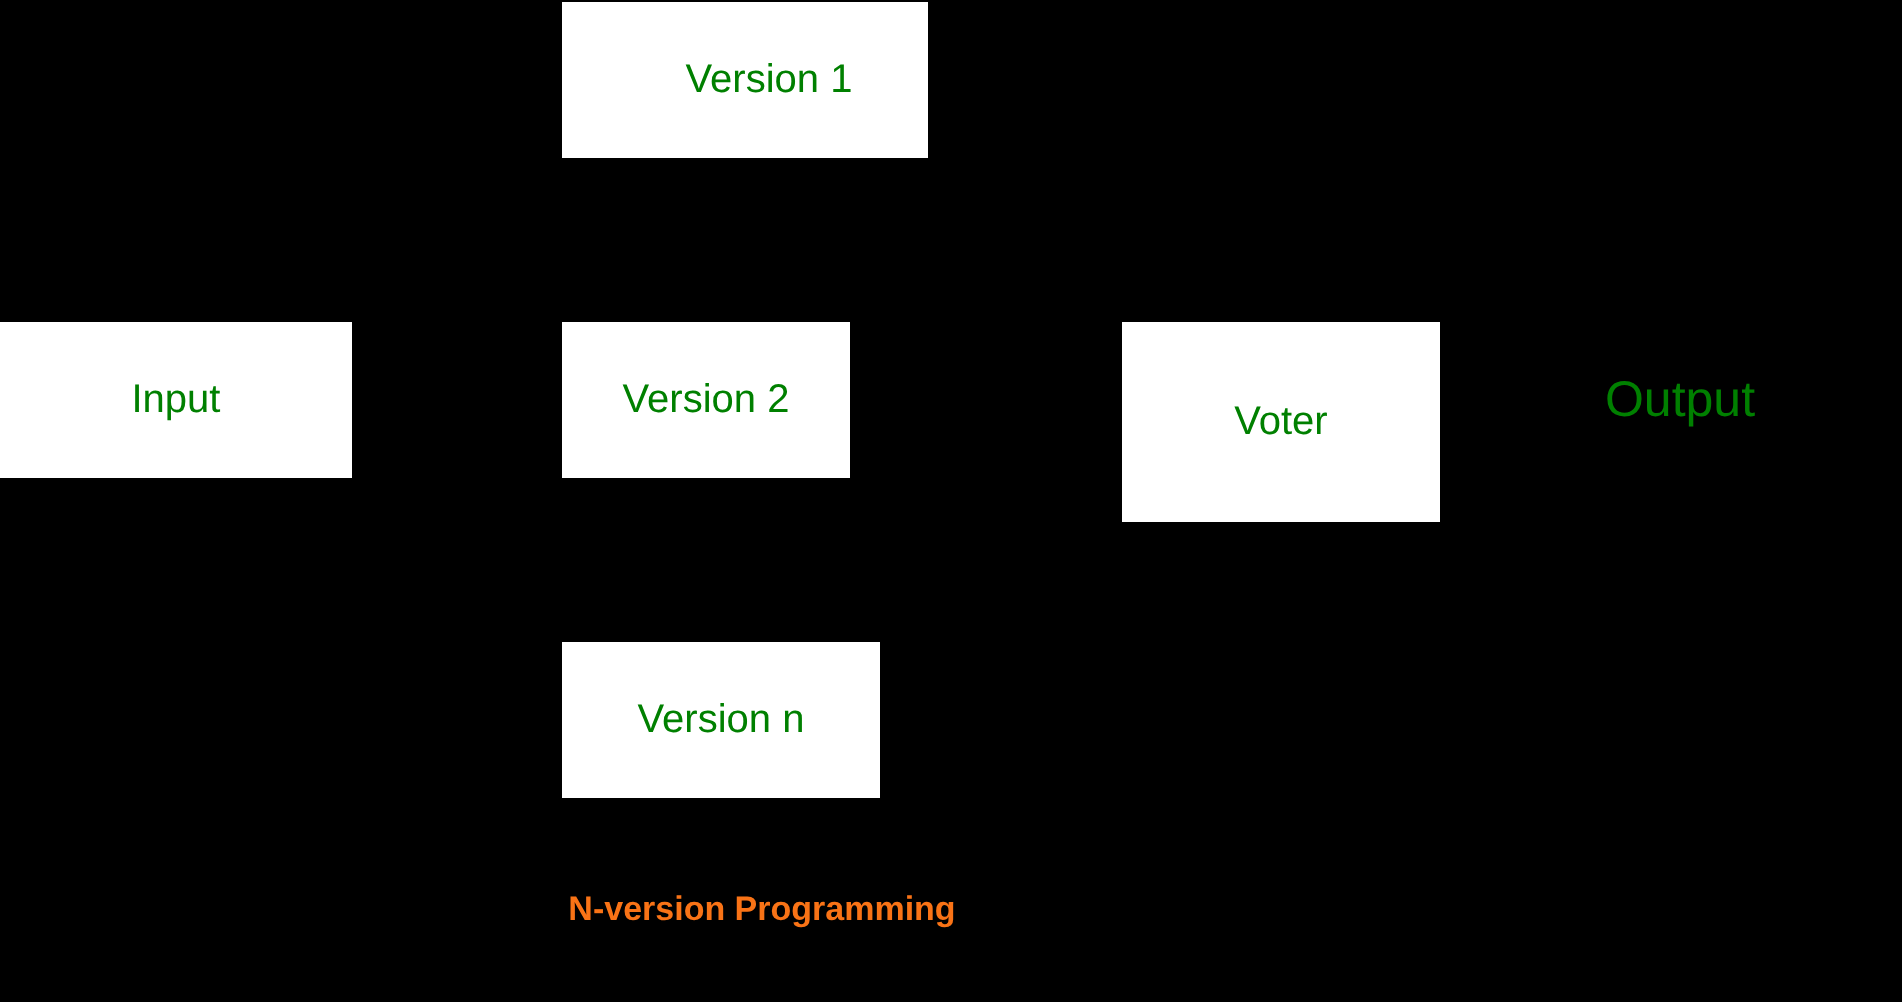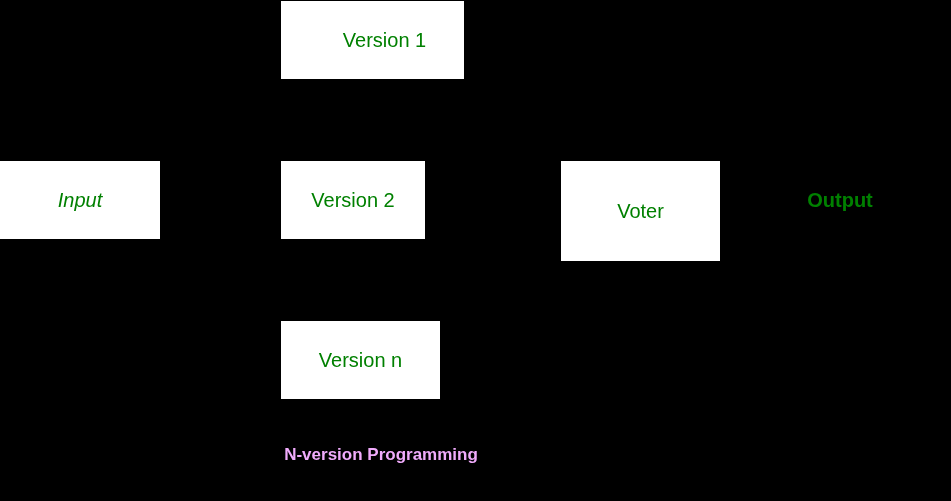--- a/index.html
+++ b/index.html
@@ -21,44 +21,43 @@
     display: flex;
     align-items: center;
     justify-content: center;
   }
   .node-label {
     color: #008000;
     font-size: 20px;
     line-height: 1;
     white-space: nowrap;
   }
-  .node-input     { left: 0px;   top: 161px; width: 160px; height: 78px; font-style: italic; }
+  .node-input     { left: 0px;   top: 161px; width: 176px; height: 78px; }
   .node-version1  { left: 281px; top: 1px;   width: 159px; height: 78px; padding-left: 24px; }
   .node-version2  { left: 281px; top: 161px; width: 144px; height: 78px; }
   .node-version-n { left: 281px; top: 321px; width: 159px; height: 78px; }
   .node-voter     { left: 561px; top: 161px; width: 159px; height: 100px; }
   .free-label {
     position: absolute;
     display: flex;
     align-items: center;
     justify-content: center;
     color: #008000;
-    font-size: 20px;
+    font-size: 25px;
     line-height: 1;
     white-space: nowrap;
-    font-weight: bold;
   }
   .output-label { left: 780px; top: 161px; width: 120px; height: 78px; }
   .caption {
     position: absolute;
     left: 231px;
     top: 446px;
     width: 300px;
     text-align: center;
-    color: #f0abfc;
+    color: #f97316;
     font-size: 17px;
     font-weight: bold;
     line-height: 1;
     white-space: nowrap;
   }
 </style>
 </head>
 <body>
 
 <div class="stage">

